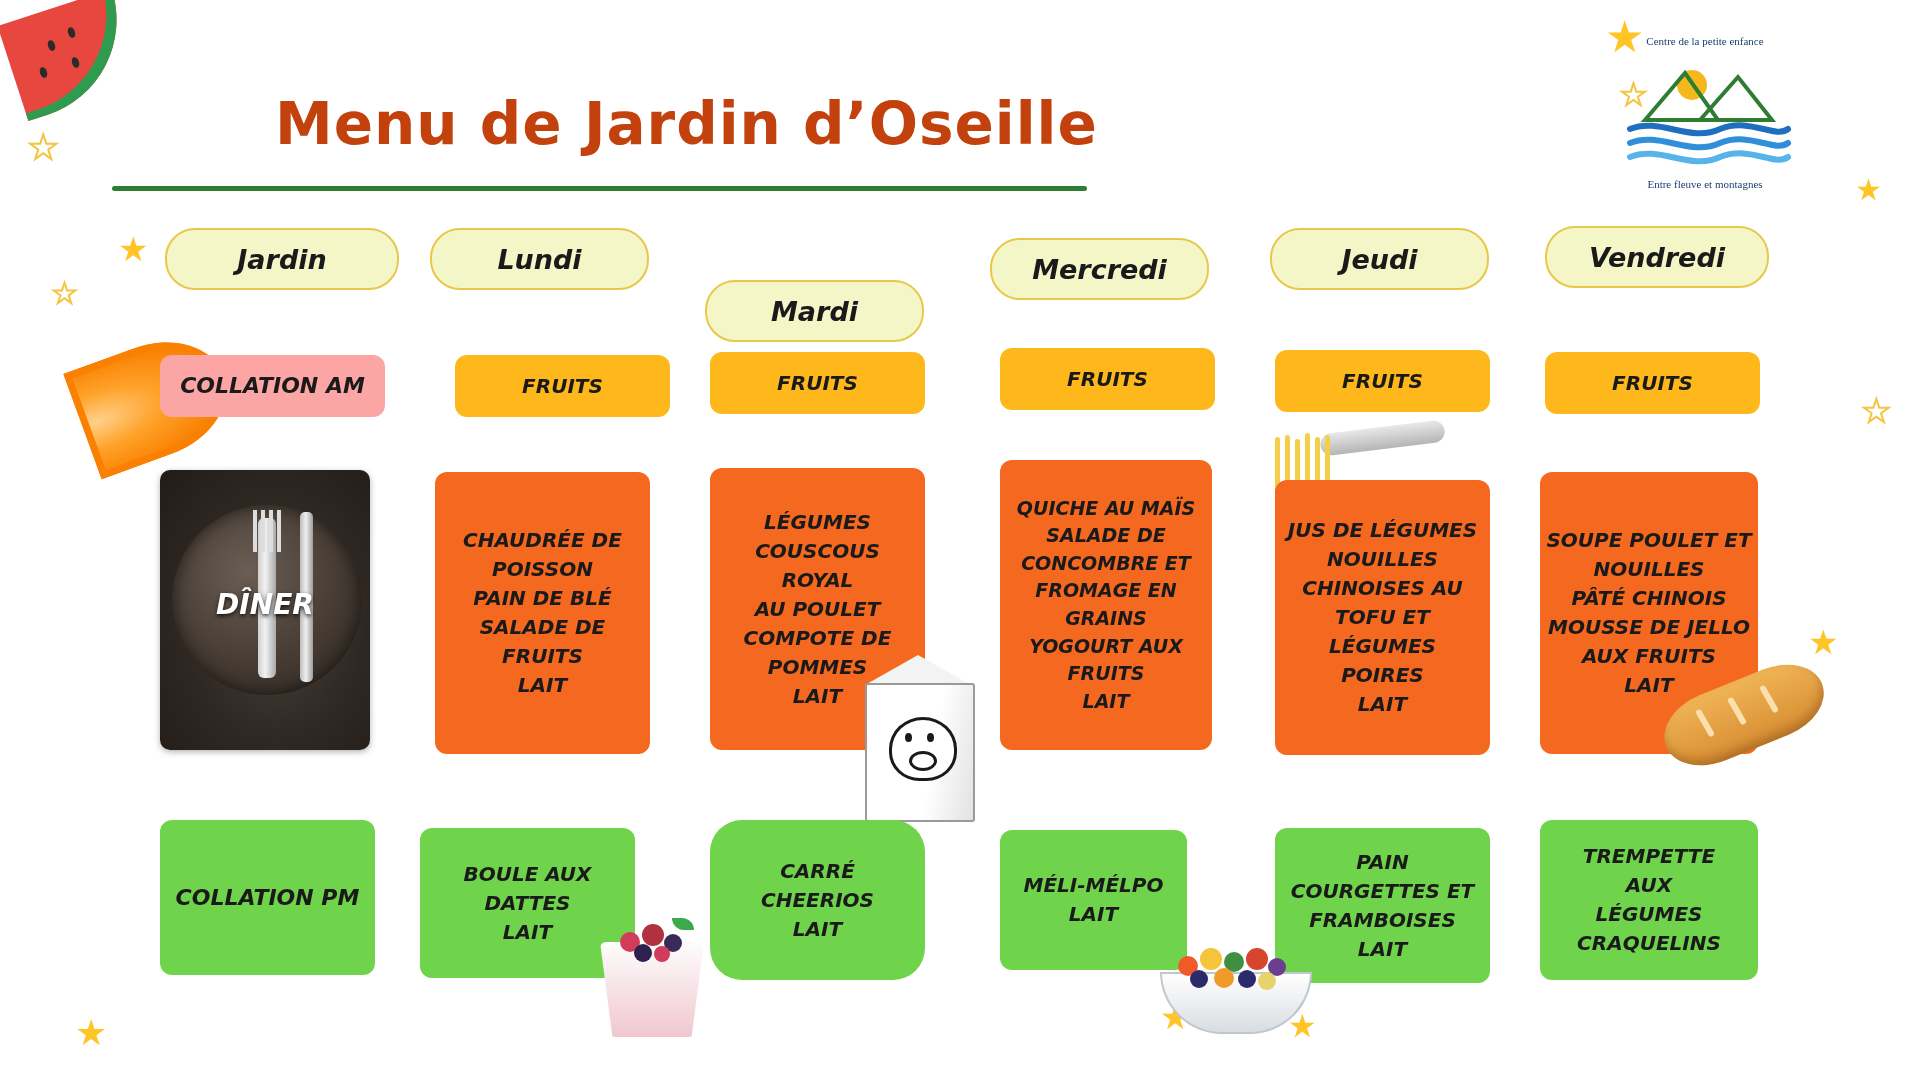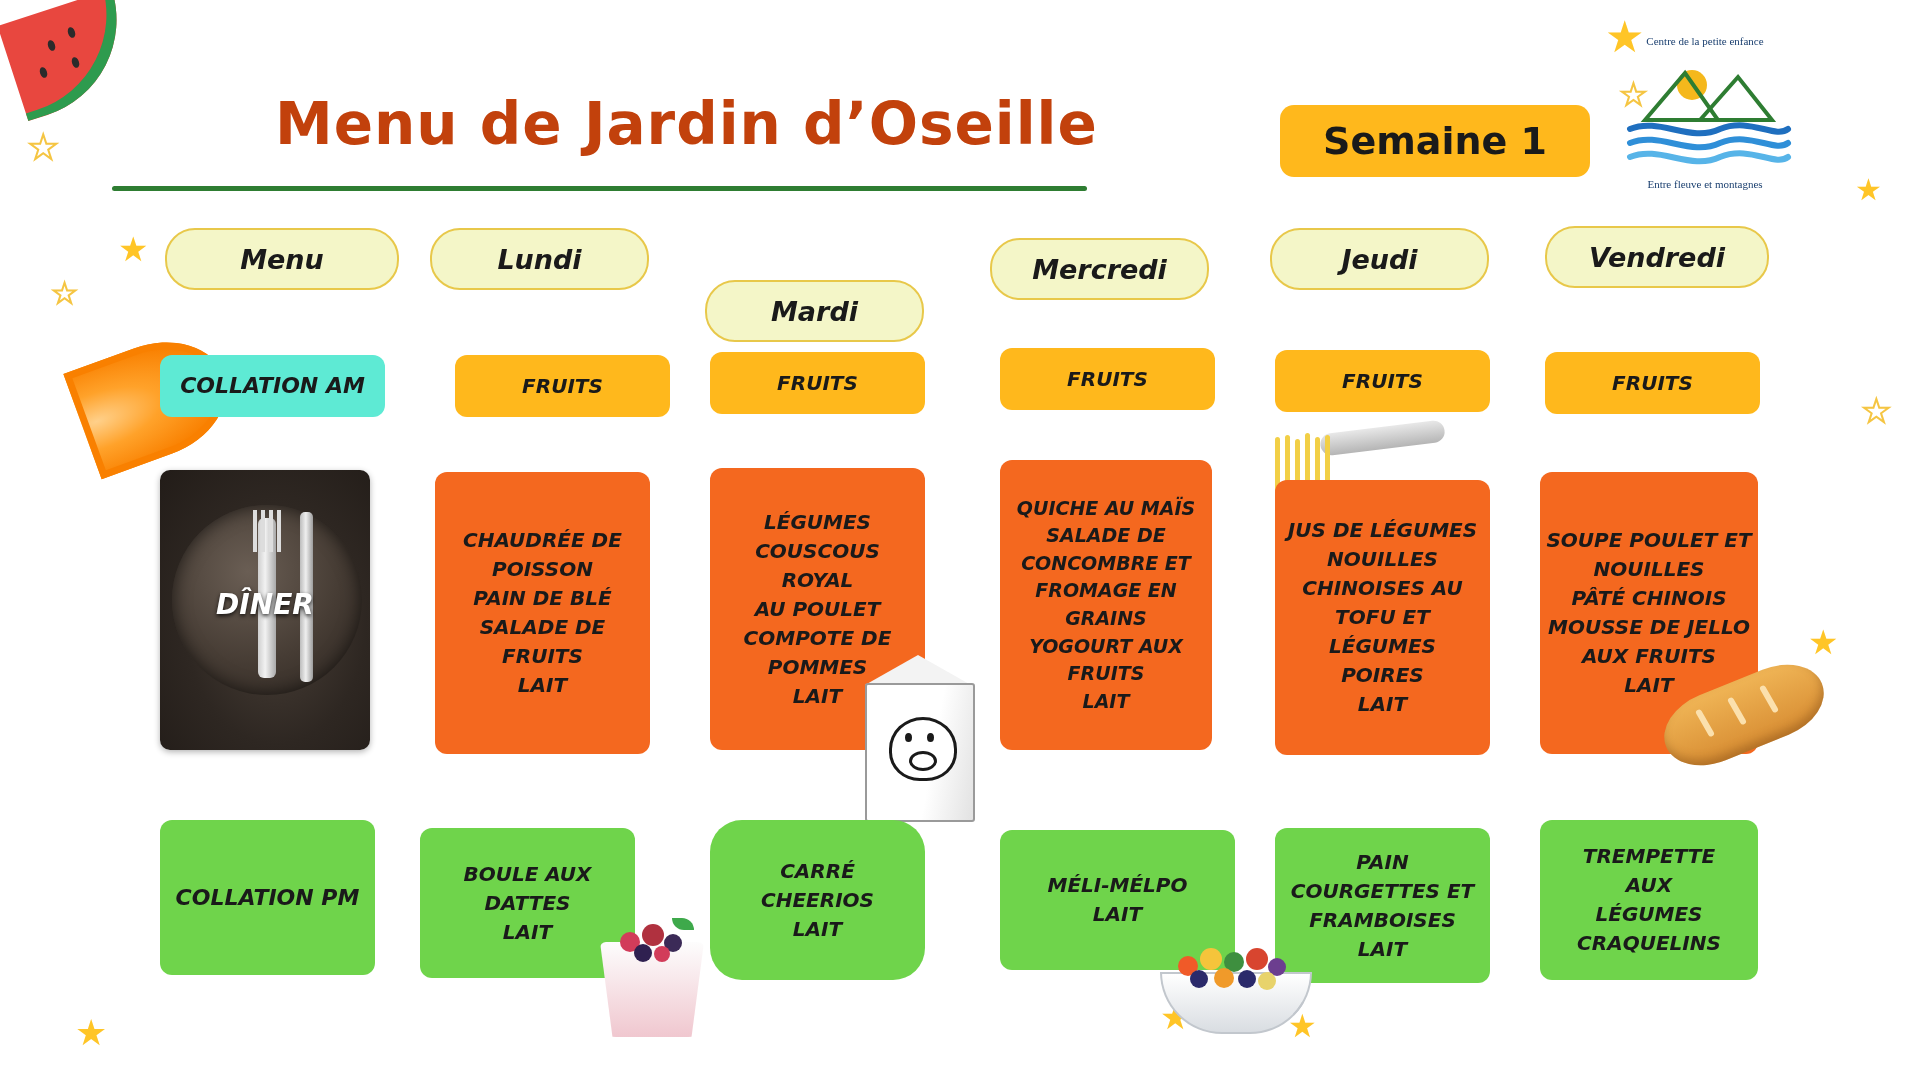--- a/index.html
+++ b/index.html
@@ -107,21 +107,21 @@
     color: #1a1a1a;
     font-family: "DejaVu Sans", sans-serif;
     line-height: 1.45;
     padding: 4px 6px;
     box-sizing: border-box;
     white-space: pre-line;
   }
   .cell.yellow { background: #ffb81c; border-radius: 12px; }
   .cell.orange { background: #f4681f; border-radius: 12px; }
   .cell.green  { background: #6fd44b; border-radius: 12px; }
-  .cell.label  { background: #5eead4; border-radius: 12px; }
+  .cell.label  { background: #fca5a5; border-radius: 12px; }
 
   
   .diner-img {
     position: absolute;
     left: 160px;
     top: 470px;
     width: 210px;
     height: 280px;
     border-radius: 10px;
     background:
@@ -329,36 +329,35 @@
   </div>
 
   <div class="deco orange-slice">
     <div class="half"></div>
     <div class="rind"></div>
   </div>
 
   <div class="title">Menu de Jardin d’Oseille</div>
   <div class="title-underline"></div>
 
-  <div class="week-badge">Semaine 1</div>
 
   <div class="logo">
     <div class="logo-top-text">Centre de la petite enfance</div>
     <svg width="210" height="175" viewBox="0 0 210 175">
       <circle cx="92" cy="60" r="15" fill="#f5b81c"></circle>
       <path d="M45 95 L85 48 L118 95 Z" fill="none" stroke="#2e7d32" stroke-width="4"></path>
       <path d="M100 95 L138 52 L172 95 Z" fill="none" stroke="#2e7d32" stroke-width="4"></path>
       <path d="M30 104 C60 92, 90 118, 120 104 C150 92, 175 114, 188 104" fill="none" stroke="#1f6fbf" stroke-width="6" stroke-linecap="round"></path>
       <path d="M30 118 C60 106, 90 132, 120 118 C150 106, 175 128, 188 118" fill="none" stroke="#2f8fd8" stroke-width="6" stroke-linecap="round"></path>
       <path d="M30 132 C60 120, 90 146, 120 132 C150 120, 175 142, 188 132" fill="none" stroke="#57b4e8" stroke-width="6" stroke-linecap="round"></path>
     </svg>
     <div class="logo-bottom-text">Entre fleuve et montagnes</div>
   </div>
 
-  <div class="day-head" style="left:165px; top:228px; width:230px;">Menu</div>
+  <div class="day-head" style="left:165px; top:228px; width:230px;">Jardin</div>
   <div class="day-head" style="left:430px; top:228px; width:215px;">Lundi</div>
   <div class="day-head" style="left:705px; top:232px; width:215px;margin-top:48px;">Mardi</div>
   <div class="day-head" style="left:990px; top:238px; width:215px;">Mercredi</div>
   <div class="day-head" style="left:1270px; top:228px; width:215px;">Jeudi</div>
   <div class="day-head" style="left:1545px; top:226px; width:220px;">Vendredi</div>
 
   <div class="cell label" style="left:160px; top:355px; width:225px; height:62px; font-size:22px;">COLLATION AM</div>
   <div class="cell yellow" style="left:455px; top:355px; width:215px; height:62px;">FRUITS</div>
   <div class="cell yellow" style="left:710px; top:352px; width:215px; height:62px;">FRUITS</div>
   <div class="cell yellow" style="left:1000px; top:348px; width:215px; height:62px;">FRUITS</div>
@@ -433,21 +432,21 @@
     <div class="cut" style="left:94px; top:26px;"></div>
   </div>
 
   <div class="cell label" style="left:160px; top:820px; width:215px; height:155px; background:#6fd44b; font-size:22px;">COLLATION PM</div>
   <div class="cell green" style="left:420px; top:828px; width:215px; height:150px;">BOULE AUX
 DATTES
 LAIT</div>
   <div class="cell green" style="left:710px; top:820px; width:215px; height:160px;border-radius:32px;">CARRÉ
 CHEERIOS
 LAIT</div>
-  <div class="cell green" style="left:1000px; top:830px; width:235px; height:140px;">MÉLI-MÉLPO
+  <div class="cell green" style="left:1000px; top:830px; width:187px; height:140px;">MÉLI-MÉLPO
 LAIT</div>
   <div class="cell green" style="left:1275px; top:828px; width:215px; height:155px;">PAIN
 COURGETTES ET
 FRAMBOISES
 LAIT</div>
   <div class="cell green" style="left:1540px; top:820px; width:218px; height:160px;">TREMPETTE
 AUX
 LÉGUMES
 CRAQUELINS</div>
 

